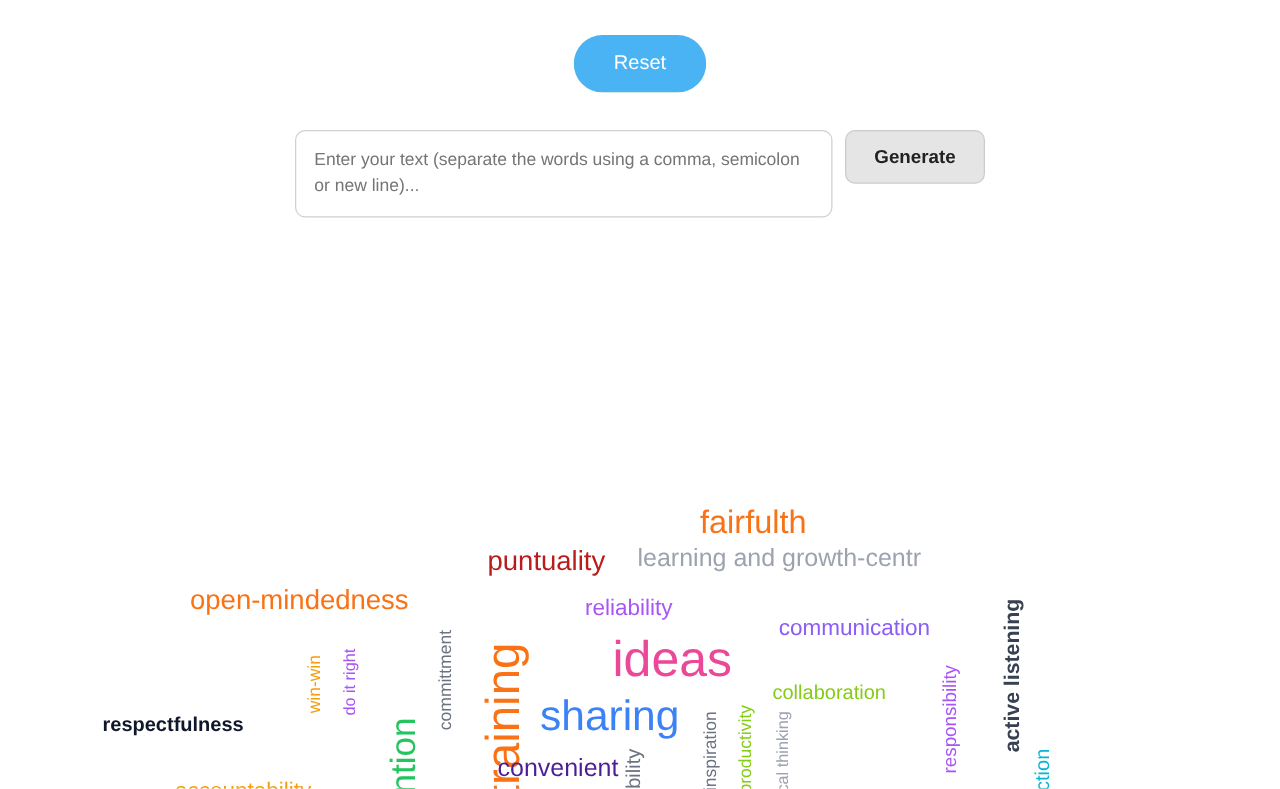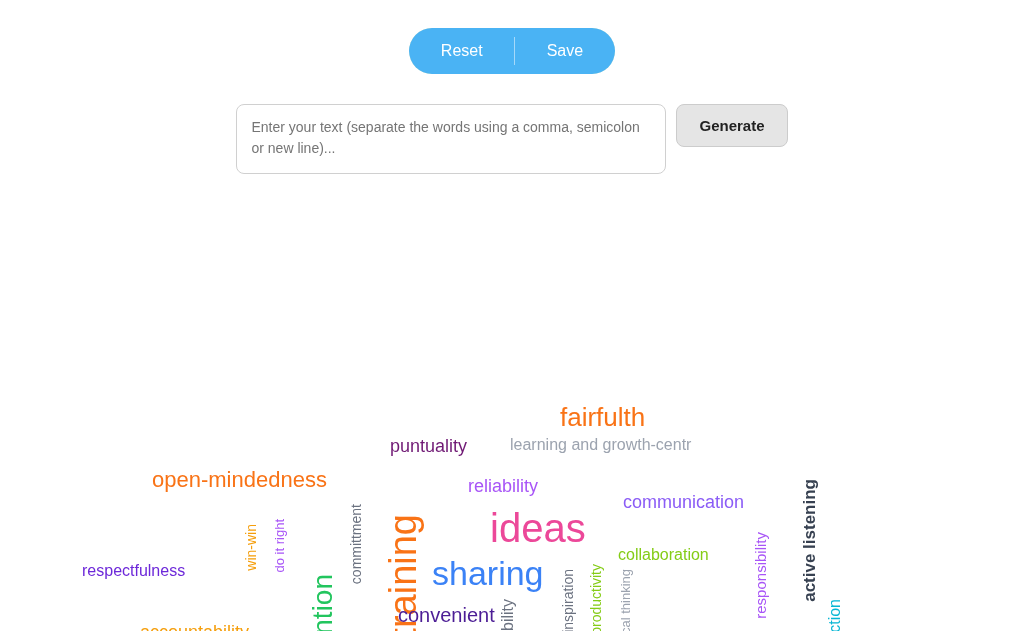--- a/index.html
+++ b/index.html
@@ -102,43 +102,42 @@
       text-orientation: mixed;
       transform: rotate(180deg);
     }
   </style>
 </head>
 <body>
 
 <div class="top-bar">
   <div class="action-buttons">
     <button class="action-btn">Reset</button>
-    <button class="action-btn">Save</button>
   </div>
 </div>
 
 <div class="input-row">
   <textarea class="text-input" placeholder="Enter your text (separate the words using a comma, semicolon or new line)..." style=""></textarea>
   <button class="generate-btn">Generate</button>
 </div>
 
 <div class="word-cloud" id="word-cloud">
 <span class="word" style="color: rgb(249, 115, 22); font-size: 26px; left: 560px; top: 218px;">fairfulth</span>
-    <span class="word" style="color: rgb(156, 163, 175); font-size: 16px; left: 510px; top: 252px;">learning and growth-centr</span>
-    <span class="word" style="color: #701a75; font-size: 18px; left: 390px; top: 252px;">puntuality</span>
+    <span class="word" style="color: rgb(156, 163, 175); font-size: 20px; left: 510px; top: 252px;">learning and growth-centr</span>
+    <span class="word" style="color: #b91c1c; font-size: 22px; left: 390px; top: 252px;">puntuality</span>
     <span class="word" style="color: rgb(249, 115, 22); font-size: 22px; left: 152px; top: 283px;">open-mindedness</span>
     <span class="word" style="color: rgb(168, 85, 247); font-size: 18px; left: 468px; top: 292px;">reliability</span>
     <span class="word" style="color: #8b5cf6; font-size: 18px; left: 623px; top: 308px;">communication</span>
     <span class="word" style="color: rgb(236, 72, 153); font-size: 40px; left: 490px; top: 322px;">ideas</span>
     <span class="word vertical" style="color: rgb(249, 115, 22); font-size: 38px; left: 382px; top: 330px;">training</span>
     <span class="word vertical" style="color: rgb(245, 158, 11); font-size: 14px; left: 243px; top: 340px;">win-win</span>
     <span class="word vertical" style="color: rgb(168, 85, 247); font-size: 13px; left: 272px; top: 335px;">do it right</span>
     <span class="word vertical" style="color: rgb(107, 114, 128); font-size: 14px; left: 348px; top: 320px;">committment</span>
     <span class="word" style="color: rgb(59, 130, 246); font-size: 34px; left: 432px; top: 370px;">sharing</span>
-    <span class="word" style="color: #6d28d9; font-size: 16px; left: 82px; top: 378px;">respectfulness</span>
+    <span class="word" style="color: #0f172a; font-size: 16px; left: 82px; top: 388px; font-weight: bold;">respectfulness</span>
     <span class="word" style="color: rgb(132, 204, 22); font-size: 16px; left: 618px; top: 362px;">collaboration</span>
     <span class="word vertical" style="color: rgb(34, 197, 94); font-size: 28px; left: 307px; top: 390px;">attention</span>
     <span class="word vertical" style="color: rgb(107, 114, 128); font-size: 14px; left: 560px; top: 385px;">inspiration</span>
     <span class="word vertical" style="color: rgb(132, 204, 22); font-size: 14px; left: 588px; top: 380px;">productivity</span>
     <span class="word vertical" style="color: rgb(156, 163, 175); font-size: 13px; left: 618px; top: 385px;">critical thinking</span>
     <span class="word vertical" style="color: rgb(168, 85, 247); font-size: 15px; left: 752px; top: 348px;">responsibility</span>
     <span class="word bold vertical" style="color: rgb(55, 65, 81); font-size: 17px; left: 800px; top: 295px;">active listening</span>
     <span class="word" style="color: #4c1d95; font-size: 20px; left: 398px; top: 420px;">convenient</span>
     <span class="word vertical" style="color: rgb(107, 114, 128); font-size: 16px; left: 499px; top: 415px;">flexibility</span>
     <span class="word" style="color: rgb(245, 158, 11); font-size: 18px; left: 140px; top: 438px;">accountability</span>

